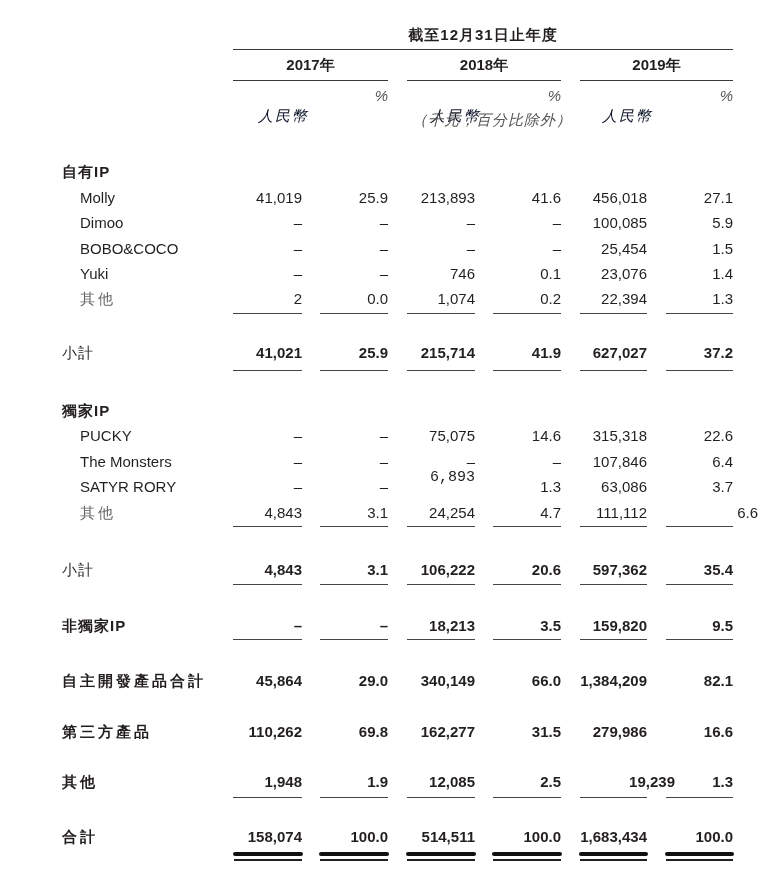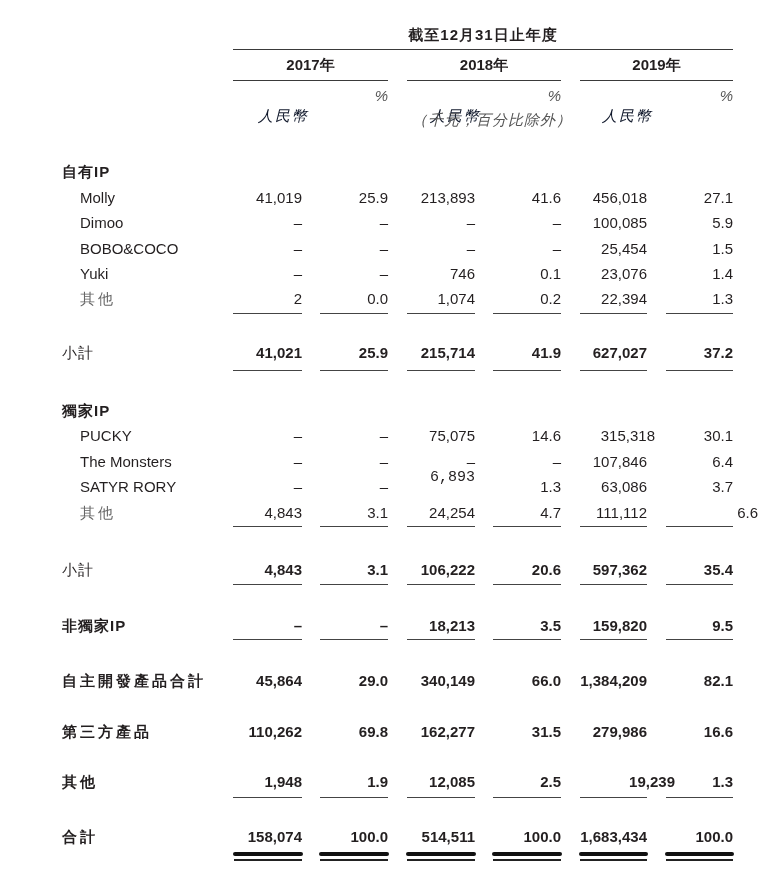--- a/index.html
+++ b/index.html
@@ -122,22 +122,22 @@
 </div>
 
 <div class="abs lbl b" style="top:402px;">獨家IP</div>
 
 <div>
   <div class="abs item" style="top:427px;">PUCKY</div>
   <div class="abs num" style="top:427px; left:222px; width:80px;">–</div>
   <div class="abs num" style="top:427px; left:308px; width:80px;">–</div>
   <div class="abs num" style="top:427px; left:395px; width:80px;">75,075</div>
   <div class="abs num" style="top:427px; left:481px; width:80px;">14.6</div>
-  <div class="abs num" style="top:427px; left:557px; width:90px;margin-left:8px;">315,318</div>
-  <div class="abs num" style="top:427px; left:653px; width:80px;">30.1</div>
+  <div class="abs num" style="top:427px; left:557px; width:90px;">315,318</div>
+  <div class="abs num" style="top:427px; left:653px; width:80px;">22.6</div>
 </div>
 <div>
   <div class="abs item" style="top:453px;">The Monsters</div>
   <div class="abs num" style="top:453px; left:222px; width:80px;">–</div>
   <div class="abs num" style="top:453px; left:308px; width:80px;">–</div>
   <div class="abs num" style="top:453px; left:395px; width:80px;">–</div>
   <div class="abs num" style="top:453px; left:481px; width:80px;">–</div>
   <div class="abs num" style="top:453px; left:557px; width:90px;">107,846</div>
   <div class="abs num" style="top:453px; left:653px; width:80px;">6.4</div>
 </div>

